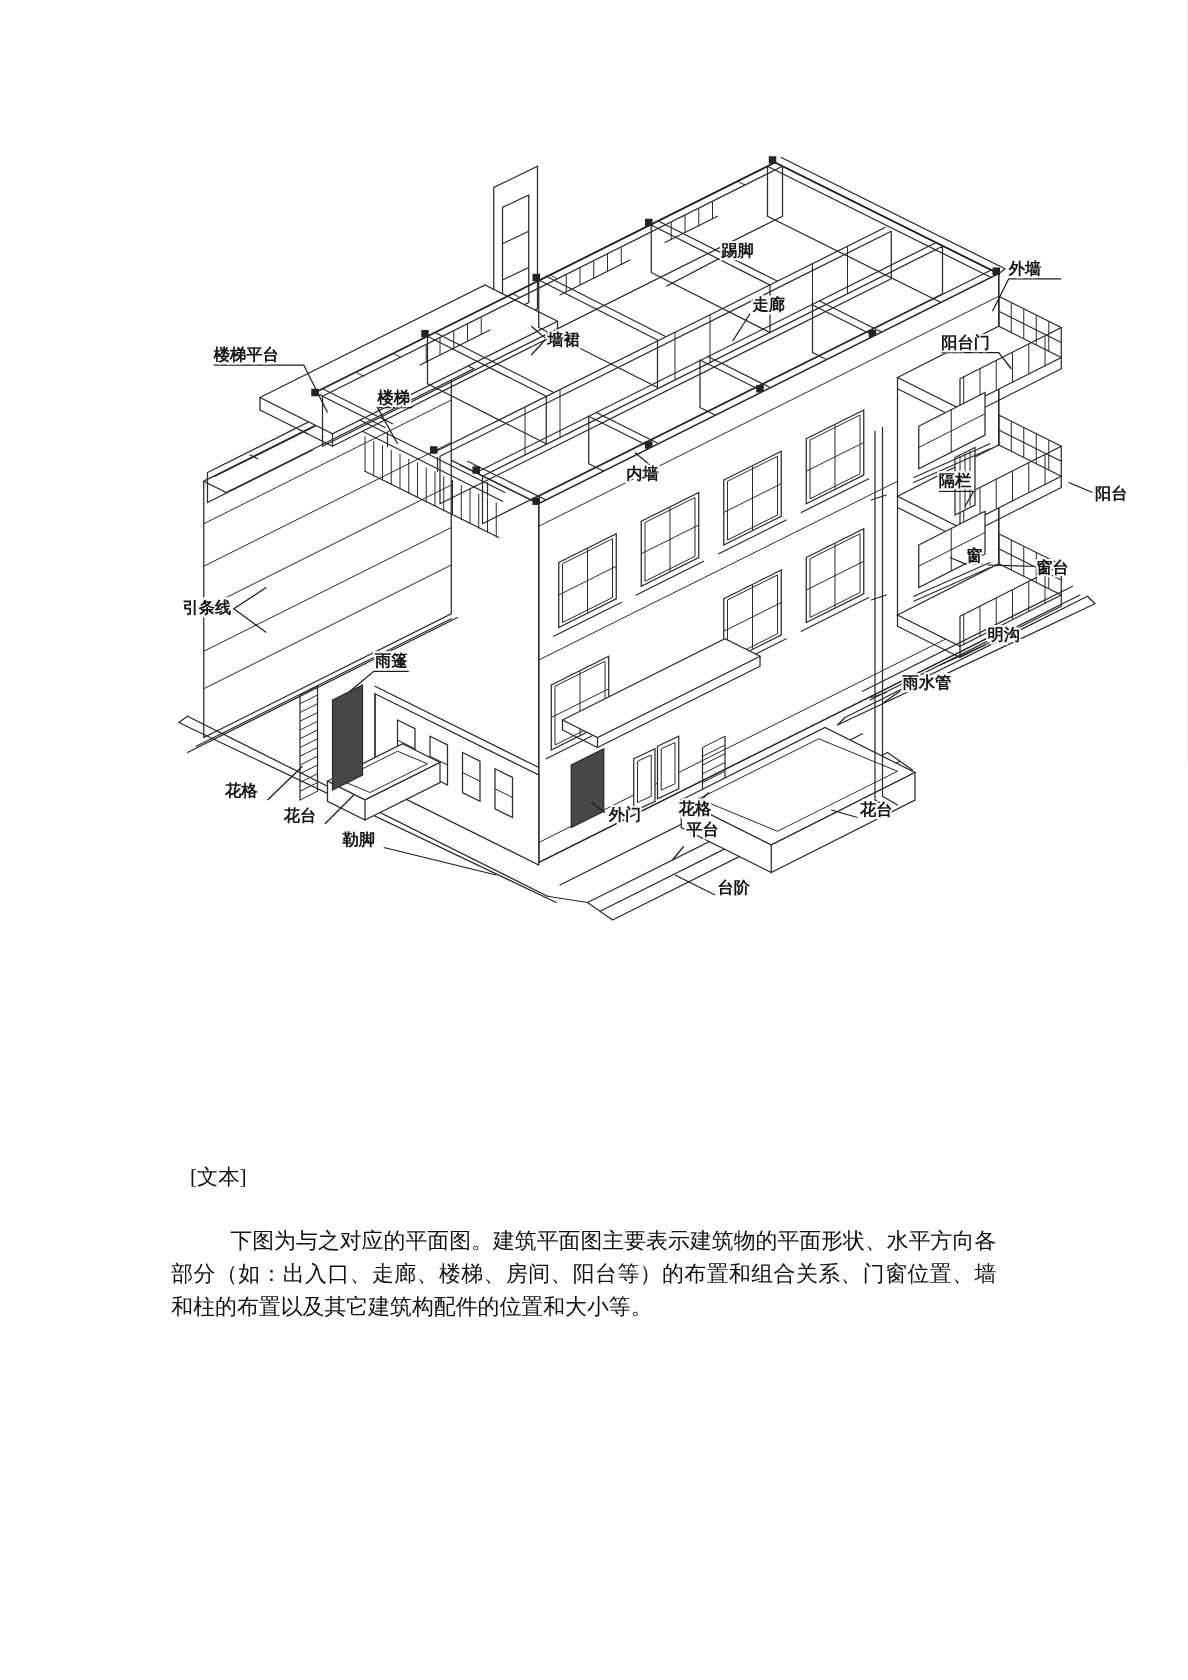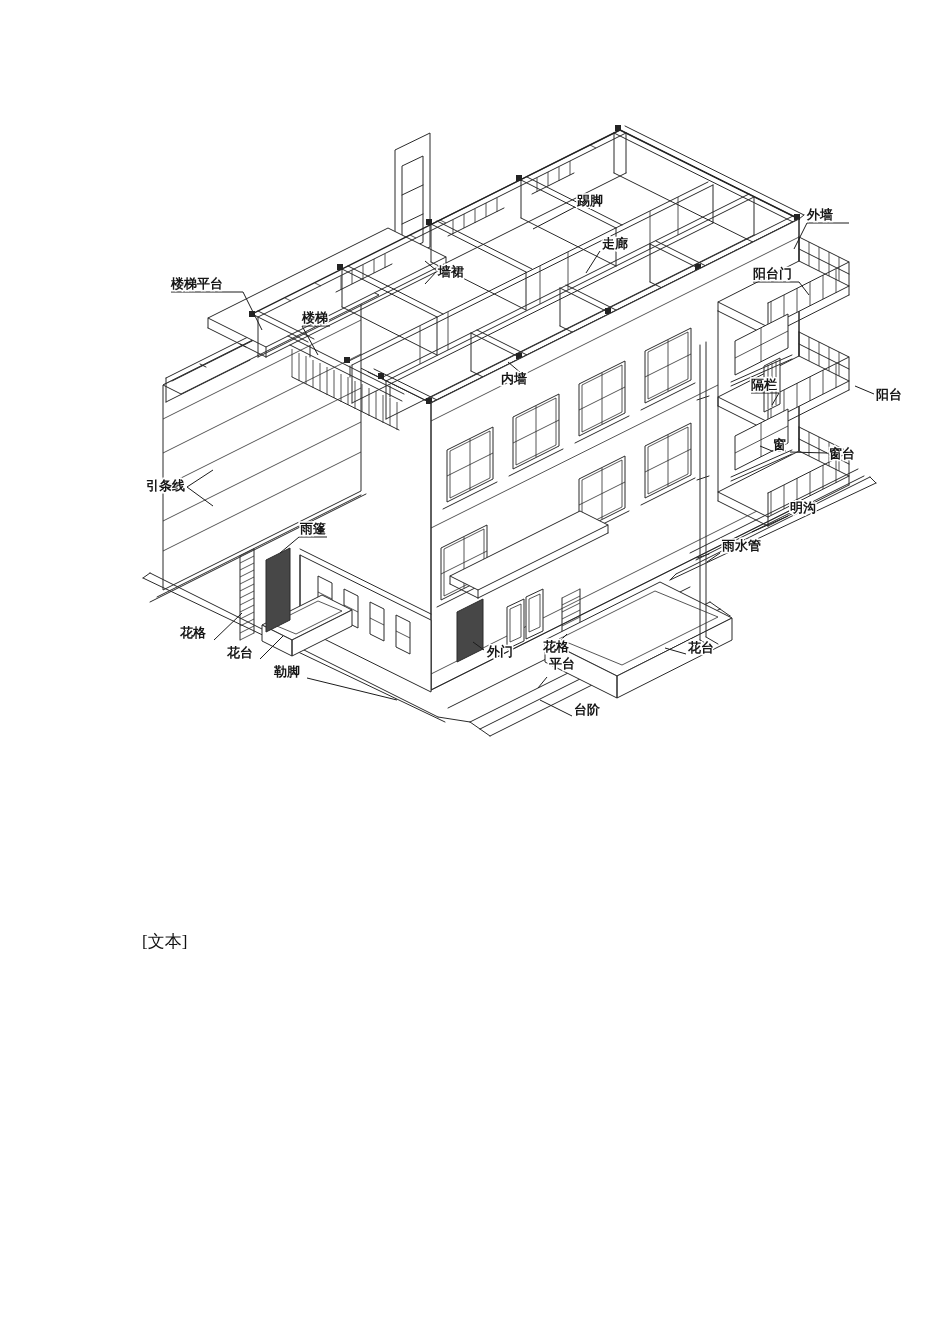--- a/index.html
+++ b/index.html
@@ -9,21 +9,21 @@
   .fig svg{display:block;}
   .ln{stroke:#2b2b2b;stroke-width:1;fill:none;stroke-linecap:round;}
   .ln-f{stroke:#2b2b2b;stroke-width:1;fill:#ffffff;}
   .ln-thin{stroke:#2b2b2b;stroke-width:.8;fill:none;}
   .ln-heavy{stroke:#222;stroke-width:1.4;fill:none;}
   .dk{fill:#474747;stroke:#2b2b2b;stroke-width:1;}
   .dots{fill:#232323;stroke:none;}
   .fig-label{font-family:"Liberation Sans",sans-serif;font-size:13px;font-weight:600;
              fill:#161616;paint-order:stroke;stroke:#ffffff;stroke-width:3px;}
   .leader{fill:none;stroke:#1c1c1c;stroke-width:1;}
-  .section-tag{position:absolute;left:142px;top:930px;font-size:17px;}
+  .section-tag{position:absolute;left:152px;top:930px;font-size:17px;}
   .para{position:absolute;left:137px;top:979px;width:660px;font-size:17.5px;
         line-height:26.6px;text-align:justify;text-indent:2.7em;}
 </style>
 </head>
 <body>
 
 <div class="page">
 
   <div class="fig">
     <svg id="fig-svg" width="950" height="800" viewBox="0 0 950 800">
@@ -171,14 +171,15 @@
           <polyline points="547,677 538,688" class="leader"></polyline>
           <text x="549" y="668" class="fig-label">平台</text>
           <polyline points="572,716 540,700" class="leader"></polyline>
           <text x="574" y="714" class="fig-label">台阶</text>
         </g>
     </svg>
   </div>
 
   <div class="section-tag">[文本]</div>
 
+  <div class="para">下图为与之对应的平面图。建筑平面图主要表示建筑物的平面形状、水平方向各部分（如：出入口、走廊、楼梯、房间、阳台等）的布置和组合关系、门窗位置、墙和柱的布置以及其它建筑构配件的位置和大小等。</div>
 
 </div>
 
 </body></html>

